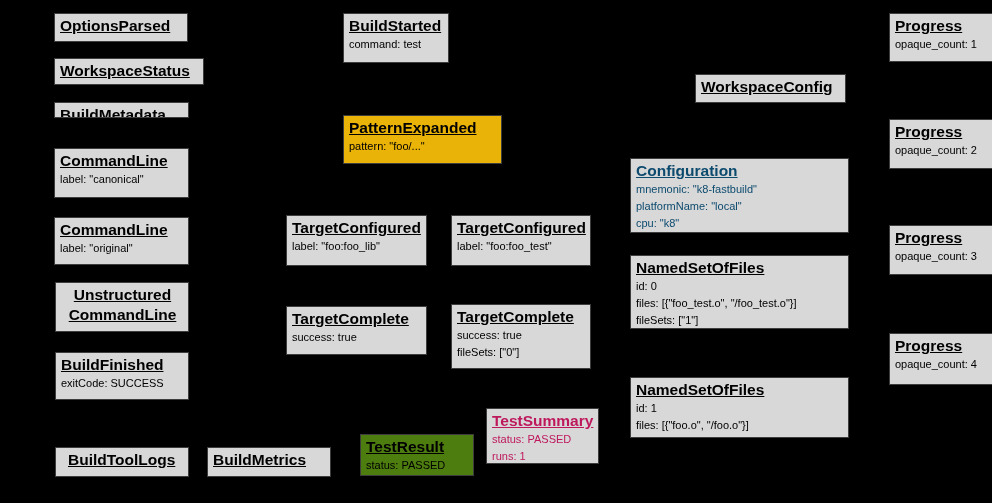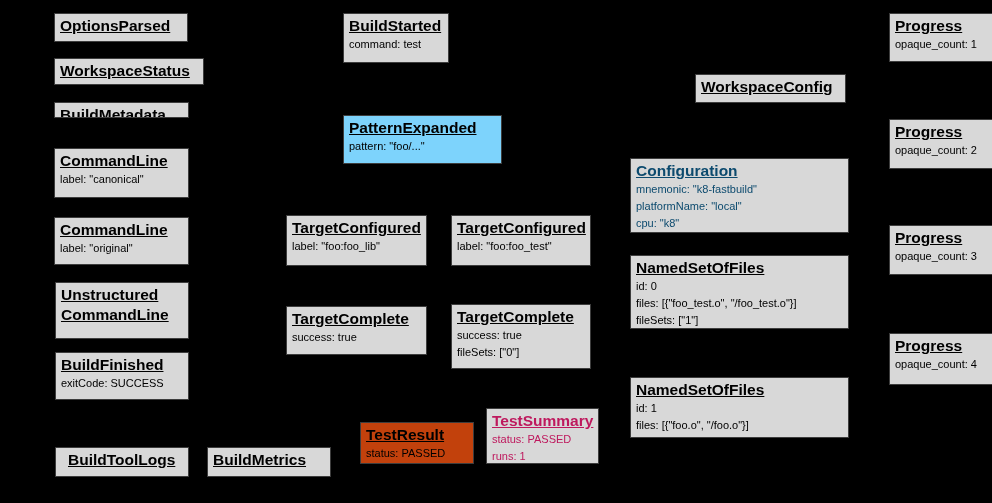--- a/index.html
+++ b/index.html
@@ -52,60 +52,60 @@
       <div class="node-title">BuildMetadata</div>
     </div>
     <div class="node" style="left: 10px; top: 148px; width: 135px; height: 50px; background: rgb(216, 216, 216); border-color: rgb(61, 61, 61); color: rgb(0, 0, 0);">
       <div class="node-title">CommandLine</div>
       <div class="node-line">label: "canonical"</div>
     </div>
     <div class="node" style="left: 10px; top: 217px; width: 135px; height: 48px; background: rgb(216, 216, 216); border-color: rgb(61, 61, 61); color: rgb(0, 0, 0);">
       <div class="node-title">CommandLine</div>
       <div class="node-line">label: "original"</div>
     </div>
-    <div class="node" style="left: 11px; top: 282px; width: 134px; height: 57px; background: rgb(216, 216, 216); border-color: rgb(61, 61, 61); color: rgb(0, 0, 0);">
+    <div class="node" style="left: 11px; top: 282px; width: 134px; height: 50px; background: rgb(216, 216, 216); border-color: rgb(61, 61, 61); color: rgb(0, 0, 0); text-align: center;">
       <div class="node-title">Unstructured
 CommandLine</div>
     </div>
     <div class="node" style="left: 11px; top: 352px; width: 134px; height: 48px; background: rgb(216, 216, 216); border-color: rgb(61, 61, 61); color: rgb(0, 0, 0);">
       <div class="node-title">BuildFinished</div>
       <div class="node-line">exitCode: SUCCESS</div>
     </div>
     <div class="node" style="left: 11px; top: 447px; width: 134px; height: 30px; background: rgb(216, 216, 216); border-color: rgb(61, 61, 61); color: rgb(0, 0, 0); padding-left: 12px;">
       <div class="node-title">BuildToolLogs</div>
     </div>
     <div class="node" style="left: 163px; top: 447px; width: 124px; height: 30px; background: rgb(216, 216, 216); border-color: rgb(61, 61, 61); color: rgb(0, 0, 0);">
       <div class="node-title">BuildMetrics</div>
     </div>
     <div class="node" style="left: 299px; top: 13px; width: 106px; height: 50px; background: rgb(216, 216, 216); border-color: rgb(61, 61, 61); color: rgb(0, 0, 0);">
       <div class="node-title">BuildStarted</div>
       <div class="node-line">command: test</div>
     </div>
-    <div class="node" style="left: 299px; top: 115px; width: 159px; height: 49px; background: #7dd3fc; border-color: rgb(61, 61, 61); color: rgb(0, 0, 0);">
+    <div class="node" style="left: 299px; top: 115px; width: 159px; height: 49px; background: #eab308; border-color: rgb(61, 61, 61); color: rgb(0, 0, 0);">
       <div class="node-title">PatternExpanded</div>
       <div class="node-line">pattern: "foo/..."</div>
     </div>
     <div class="node" style="left: 242px; top: 215px; width: 141px; height: 51px; background: rgb(216, 216, 216); border-color: rgb(61, 61, 61); color: rgb(0, 0, 0);">
       <div class="node-title">TargetConfigured</div>
       <div class="node-line">label: "foo:foo_lib"</div>
     </div>
     <div class="node" style="left: 407px; top: 215px; width: 140px; height: 51px; background: rgb(216, 216, 216); border-color: rgb(61, 61, 61); color: rgb(0, 0, 0);">
       <div class="node-title">TargetConfigured</div>
       <div class="node-line">label: "foo:foo_test"</div>
     </div>
     <div class="node" style="left: 242px; top: 306px; width: 141px; height: 49px; background: rgb(216, 216, 216); border-color: rgb(61, 61, 61); color: rgb(0, 0, 0);">
       <div class="node-title">TargetComplete</div>
       <div class="node-line">success: true</div>
     </div>
     <div class="node" style="left: 407px; top: 304px; width: 140px; height: 65px; background: rgb(216, 216, 216); border-color: rgb(61, 61, 61); color: rgb(0, 0, 0);">
       <div class="node-title">TargetComplete</div>
       <div class="node-line">success: true</div>
       <div class="node-line">fileSets: ["0"]</div>
     </div>
-    <div class="node" style="left: 316px; top: 422px; width: 114px; height: 42px; background: #c2410c; border-color: rgb(61, 61, 61); color: rgb(0, 0, 0);">
+    <div class="node" style="left: 316px; top: 434px; width: 114px; height: 42px; background: #4d7c0f; border-color: rgb(61, 61, 61); color: rgb(0, 0, 0);">
       <div class="node-title">TestResult</div>
       <div class="node-line">status: PASSED</div>
     </div>
     <div class="node" style="left: 442px; top: 408px; width: 113px; height: 56px; background: rgb(216, 216, 216); border-color: rgb(61, 61, 61); color: #be185d;">
       <div class="node-title">TestSummary</div>
       <div class="node-line">status: PASSED</div>
       <div class="node-line">runs: 1</div>
     </div>
     <div class="node" style="left: 651px; top: 74px; width: 151px; height: 29px; background: rgb(216, 216, 216); border-color: rgb(61, 61, 61); color: rgb(0, 0, 0);">
       <div class="node-title">WorkspaceConfig</div>

